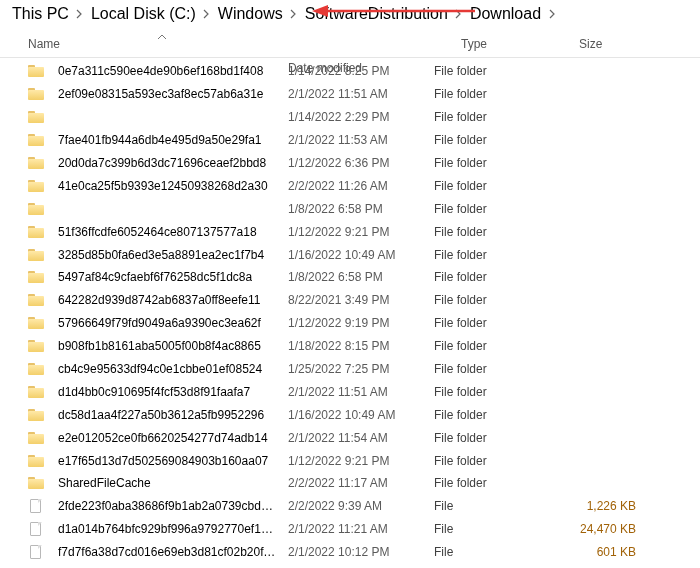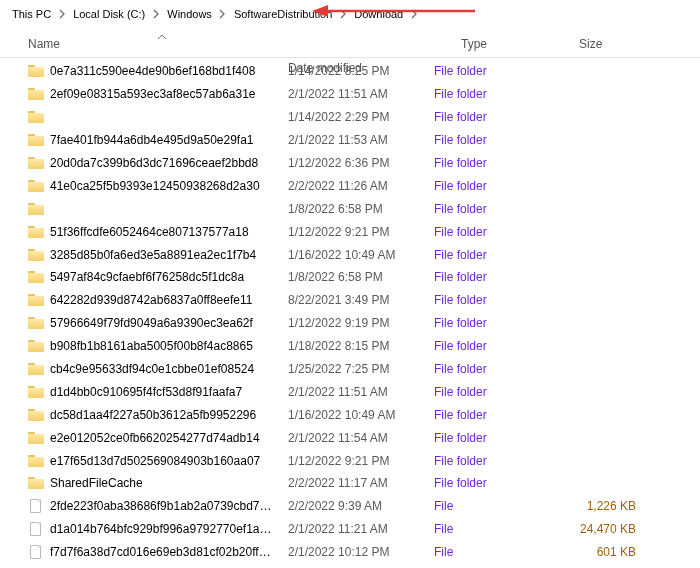--- a/index.html
+++ b/index.html
@@ -1,42 +1,42 @@
 <!DOCTYPE html>
 <html><head>
 <meta charset="utf-8">
 <style>
   * { box-sizing: border-box; margin: 0; padding: 0; font-family: "Segoe UI", Tahoma, sans-serif; }
   body { width: 700px; height: 568px; background: #fff; color: #000; font-size: 12px; overflow: hidden; }
 
   
   .crumbs { display: flex; align-items: center; height: 26px; padding: 2px 8px 0 8px; gap: 2px; position: relative; }
-  .crumb { padding: 2px 4px; cursor: pointer; white-space: nowrap; font-size: 11px; color: #000; }
+  .crumb { padding: 2px 4px; cursor: pointer; white-space: nowrap; font-size: 16px; color: #000; }
   .chev { width: 10px; height: 14px; display: flex; align-items: center; justify-content: center; cursor: pointer; }
   .chev svg { width: 7px; height: 10px; }
   .arrow-annot { position: absolute; left: 310px; top: 0; pointer-events: none; }
   .arrow-annot svg { width: 170px; height: 22px; }
 
   
   .cols { display: flex; align-items: center; height: 28px; border-bottom: 1px solid #e5e5e5; margin-top: 4px; padding-left: 22px; position: relative; }
   .colh { color: #555; font-size: 12px; padding: 4px 6px; cursor: pointer; display: flex; align-items: center; }
   .col-name { width: 260px; }
   .col-date { width: 146px; margin-top: 48px; }
   .col-type { width: 118px; margin-left: 27px; }
   .col-size { width: 112px; justify-content: flex-start; }
   .sort-caret { position: absolute; left: 157px; top: -1px; }
   .sort-caret svg { width: 10px; height: 6px; }
 
   
   .list { padding-top: 2px; }
   .row { display: flex; align-items: center; height: 22.9px; padding-left: 22px; cursor: pointer; }
   .cell { font-size: 12px; padding: 0 6px; white-space: nowrap; overflow: hidden; text-overflow: ellipsis; }
-  .c-name { width: 260px; display: flex; align-items: center; gap: 6px; color: #000; }
+  .c-name { width: 260px; display: flex; align-items: center; gap: 14px; color: #000; }
   .c-date { width: 146px; color: #5a5a5a; }
-  .c-type { width: 118px; color: #6d28d9; }
+  .c-type { width: 118px; color: #404040; }
   .c-size { width: 112px; color: #a16207; text-align: right; padding-right: 22px; }
 
   .ic { width: 16px; height: 16px; flex: 0 0 16px; }
   .fname { overflow: hidden; text-overflow: ellipsis; white-space: nowrap; }
 
   
   .ic-folder { position: relative; }
   .ic-folder .tab { position:absolute; left:0; top:2px; width:7px; height:3px; background:#e8c26a; border-radius:1px 1px 0 0; }
   .ic-folder .body { position:absolute; left:0; top:4px; width:16px; height:10px; background: linear-gradient(#ffe9a8,#f3cf6a); border-radius:1px; }
   

